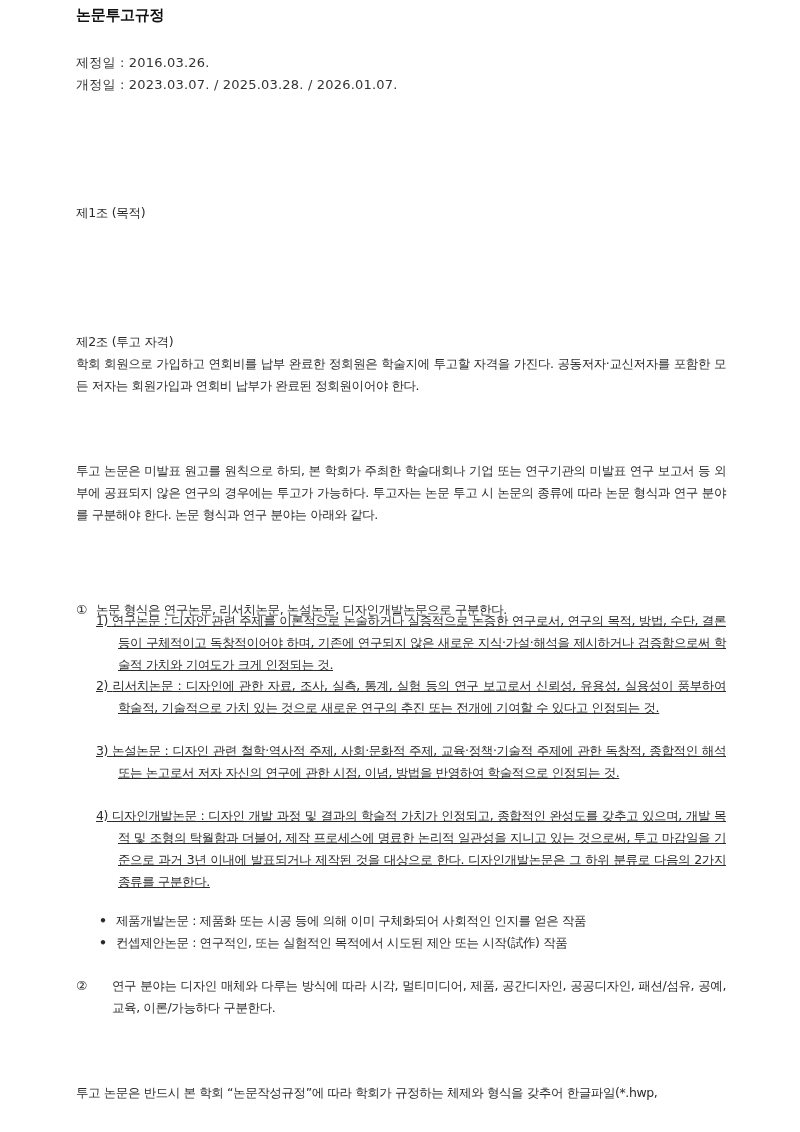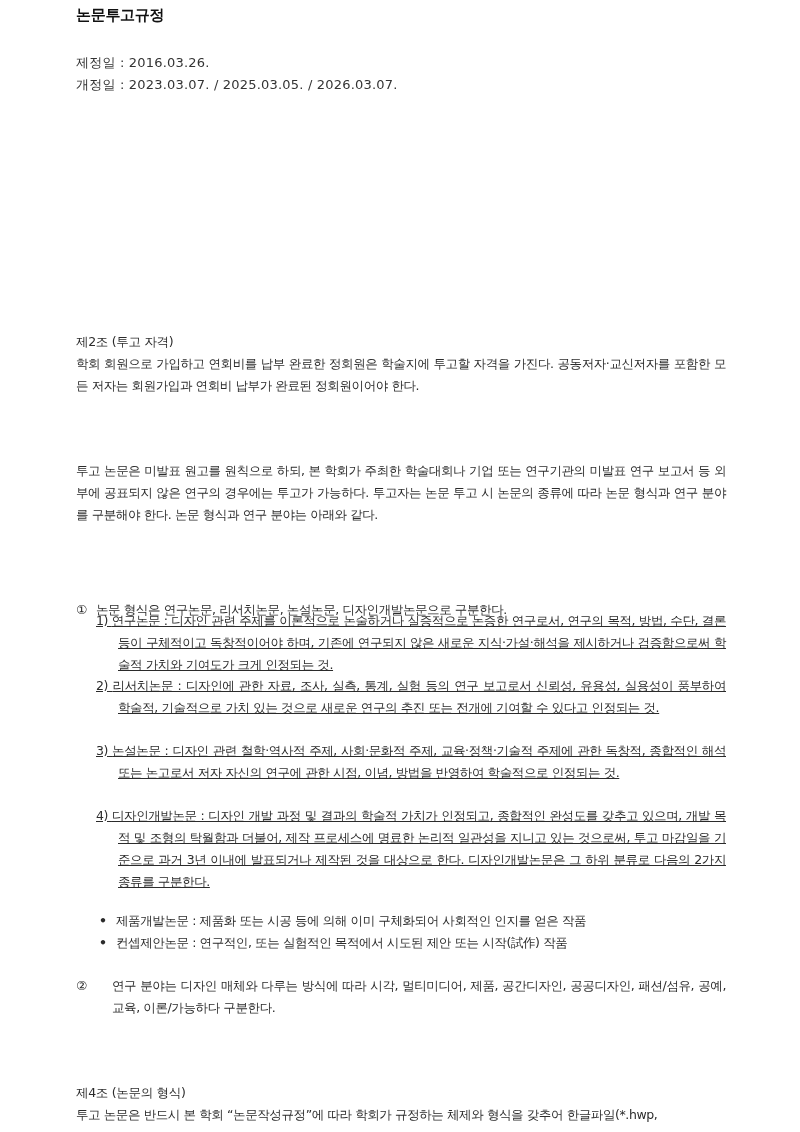--- a/index.html
+++ b/index.html
@@ -93,24 +93,25 @@
     font-weight: bold;
   }
 </style>
 </head>
 <body>
 
 <div class="title">논문투고규정</div>
 
 <div class="dates">
   <div>제정일 : 2016.03.26.</div>
-  <div>개정일 : 2023.03.07. / 2025.03.05. / 2026.03.07.</div>
+  <div>개정일 : 2023.03.07. / 2025.03.28. / 2026.01.07.</div>
 </div>
 
 <div class="article" style="top:202px;">
+  <div class="heading">제1조 (목적)</div>
 </div>
 
 <div class="article" style="top:331px;">
   <div class="heading">제2조 (투고 자격)</div>
   <div class="body">학회 회원으로 가입하고 연회비를 납부 완료한 정회원은 학술지에 투고할 자격을 가진다. 공동저자·교신저자를 포함한 모든 저자는 회원가입과 연회비 납부가 완료된 정회원이어야 한다.</div>
 </div>
 
 <div class="article" style="top:460px;">
   <div class="body">투고 논문은 미발표 원고를 원칙으로 하되, 본 학회가 주최한 학술대회나 기업 또는 연구기관의 미발표 연구 보고서 등 외부에 공표되지 않은 연구의 경우에는 투고가 가능하다. 투고자는 논문 투고 시 논문의 종류에 따라 논문 형식과 연구 분야를 구분해야 한다. 논문 형식과 연구 분야는 아래와 같다.</div>
 </div>
@@ -144,15 +145,14 @@
 </div>
 <div class="para bullet-item" style="top:932px;">
   <span class="dot">•</span><span>컨셉제안논문 : 연구적인, 또는 실험적인 목적에서 시도된 제안 또는 시작(試作) 작품</span>
 </div>
 
 <div class="para circle-item hang" style="top:975px;">
   <span class="marker" style="width:36px;text-indent:0;">②</span><span>연구 분야는 디자인 매체와 다루는 방식에 따라 시각, 멀티미디어, 제품, 공간디자인, 공공디자인, 패션/섬유, 공예, 교육, 이론/가능하다 구분한다.</span>
 </div>
 
 <div class="article" style="top:1082px;">
-  <div class="heading">제4조 (논문의 형식)</div>
   <div class="body" style="white-space:nowrap;">투고 논문은 반드시 본 학회 “논문작성규정”에 따라 학회가 규정하는 체제와 형식을 갖추어 한글파일(*.hwp,</div>
 </div>
 
 </body></html>

